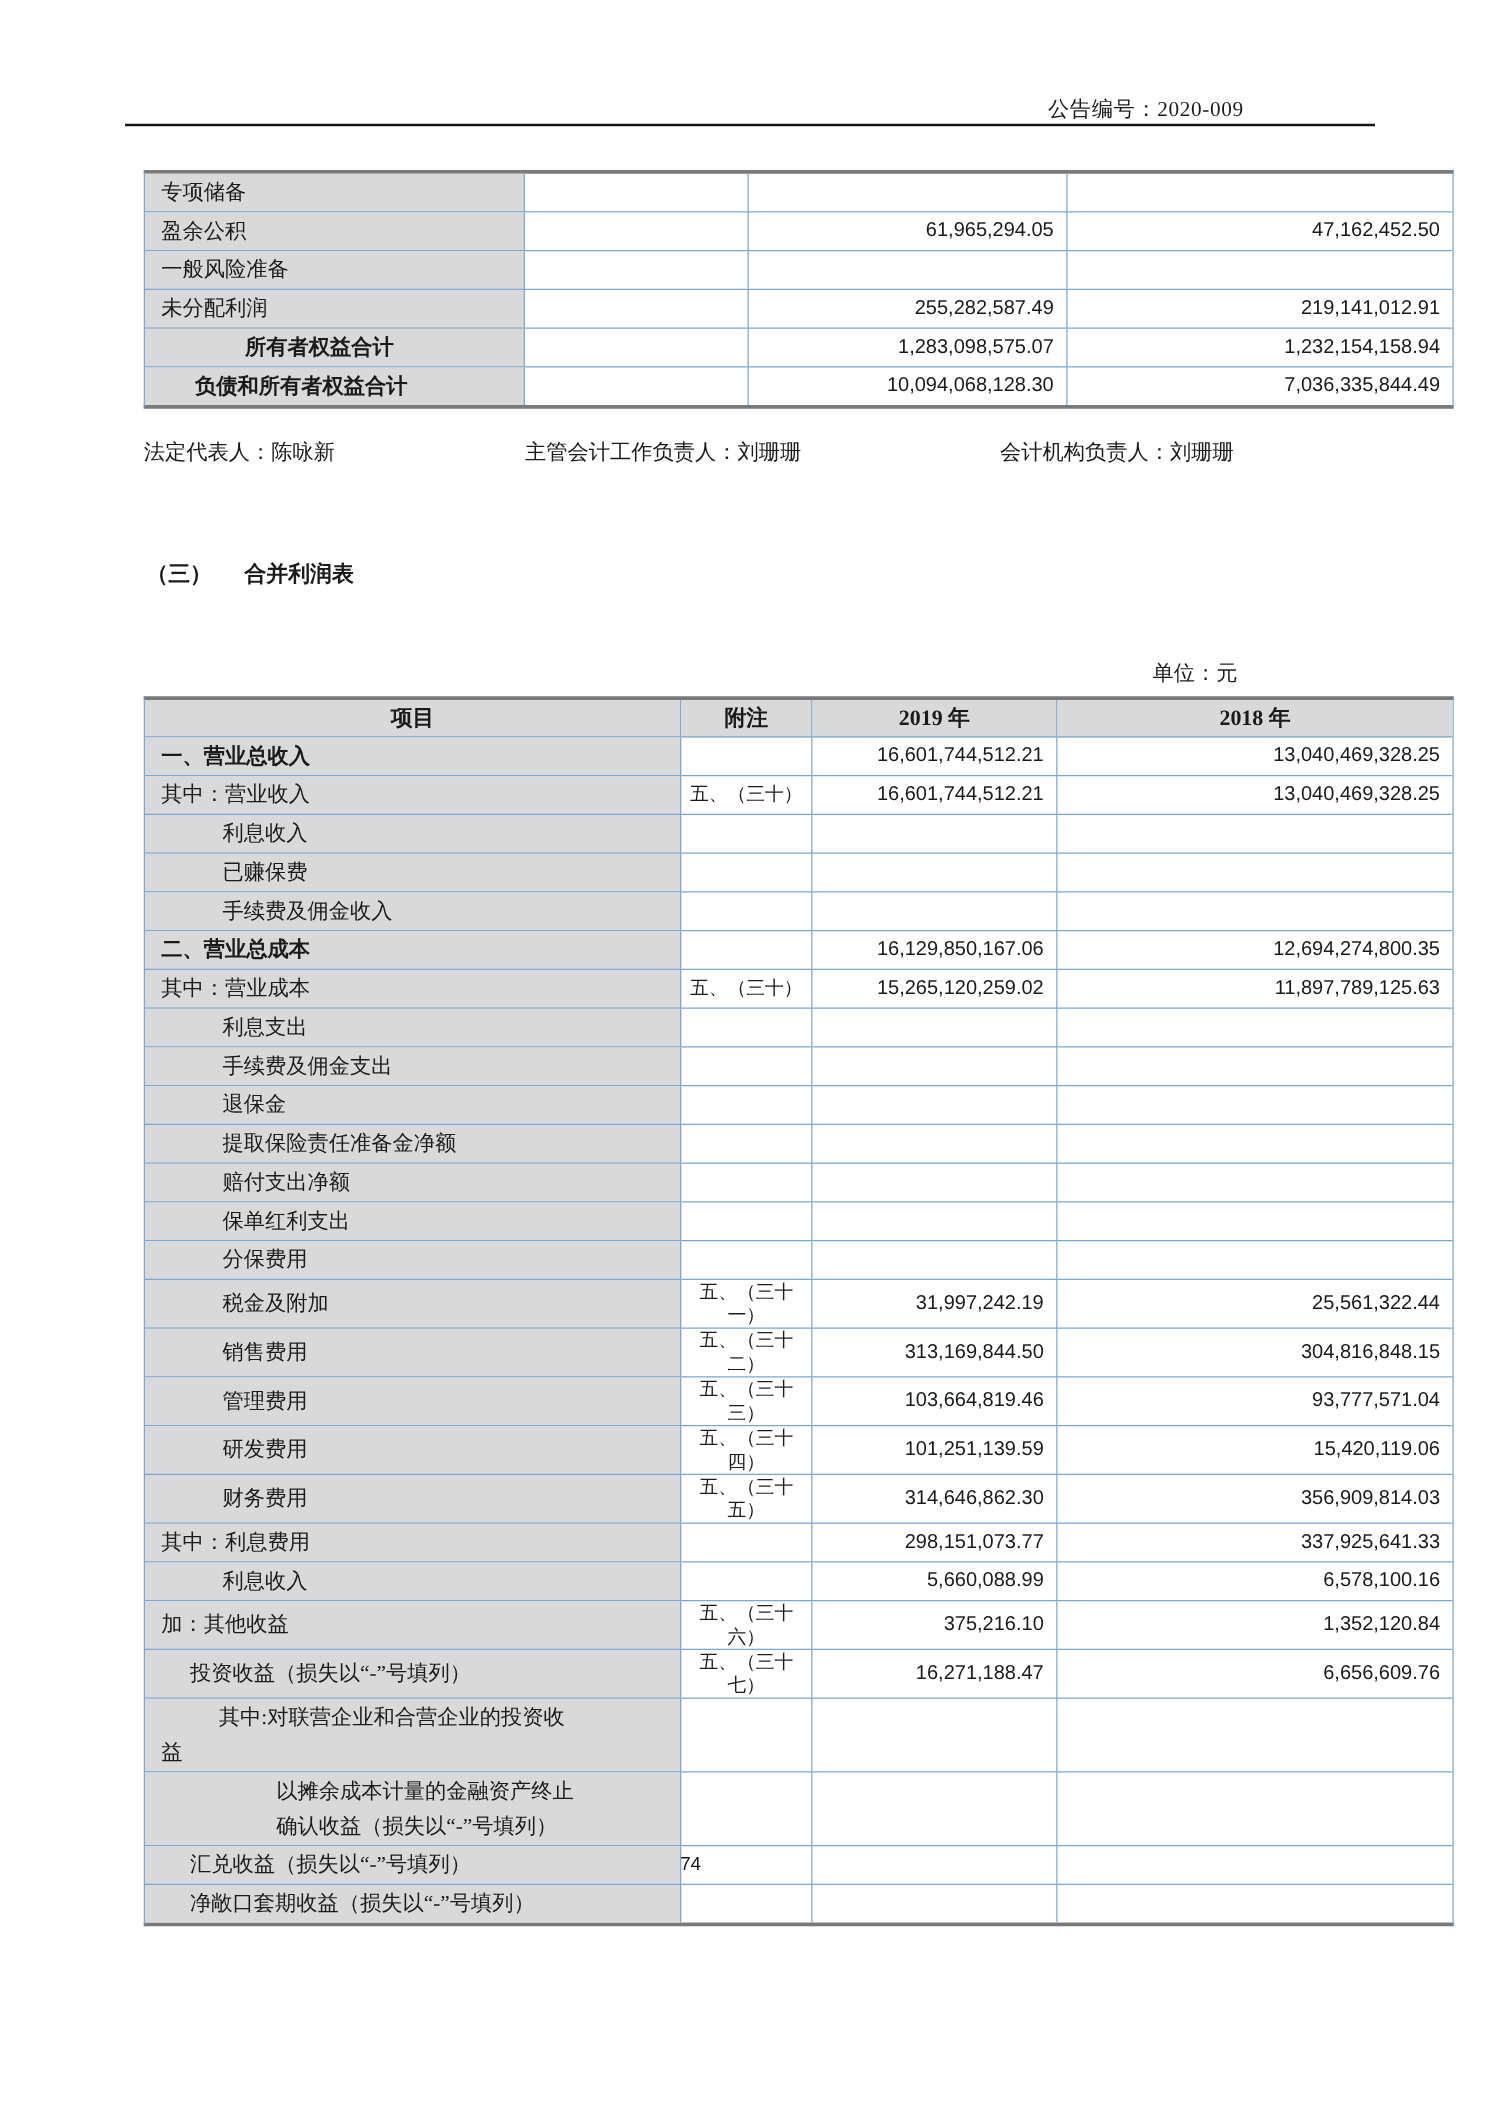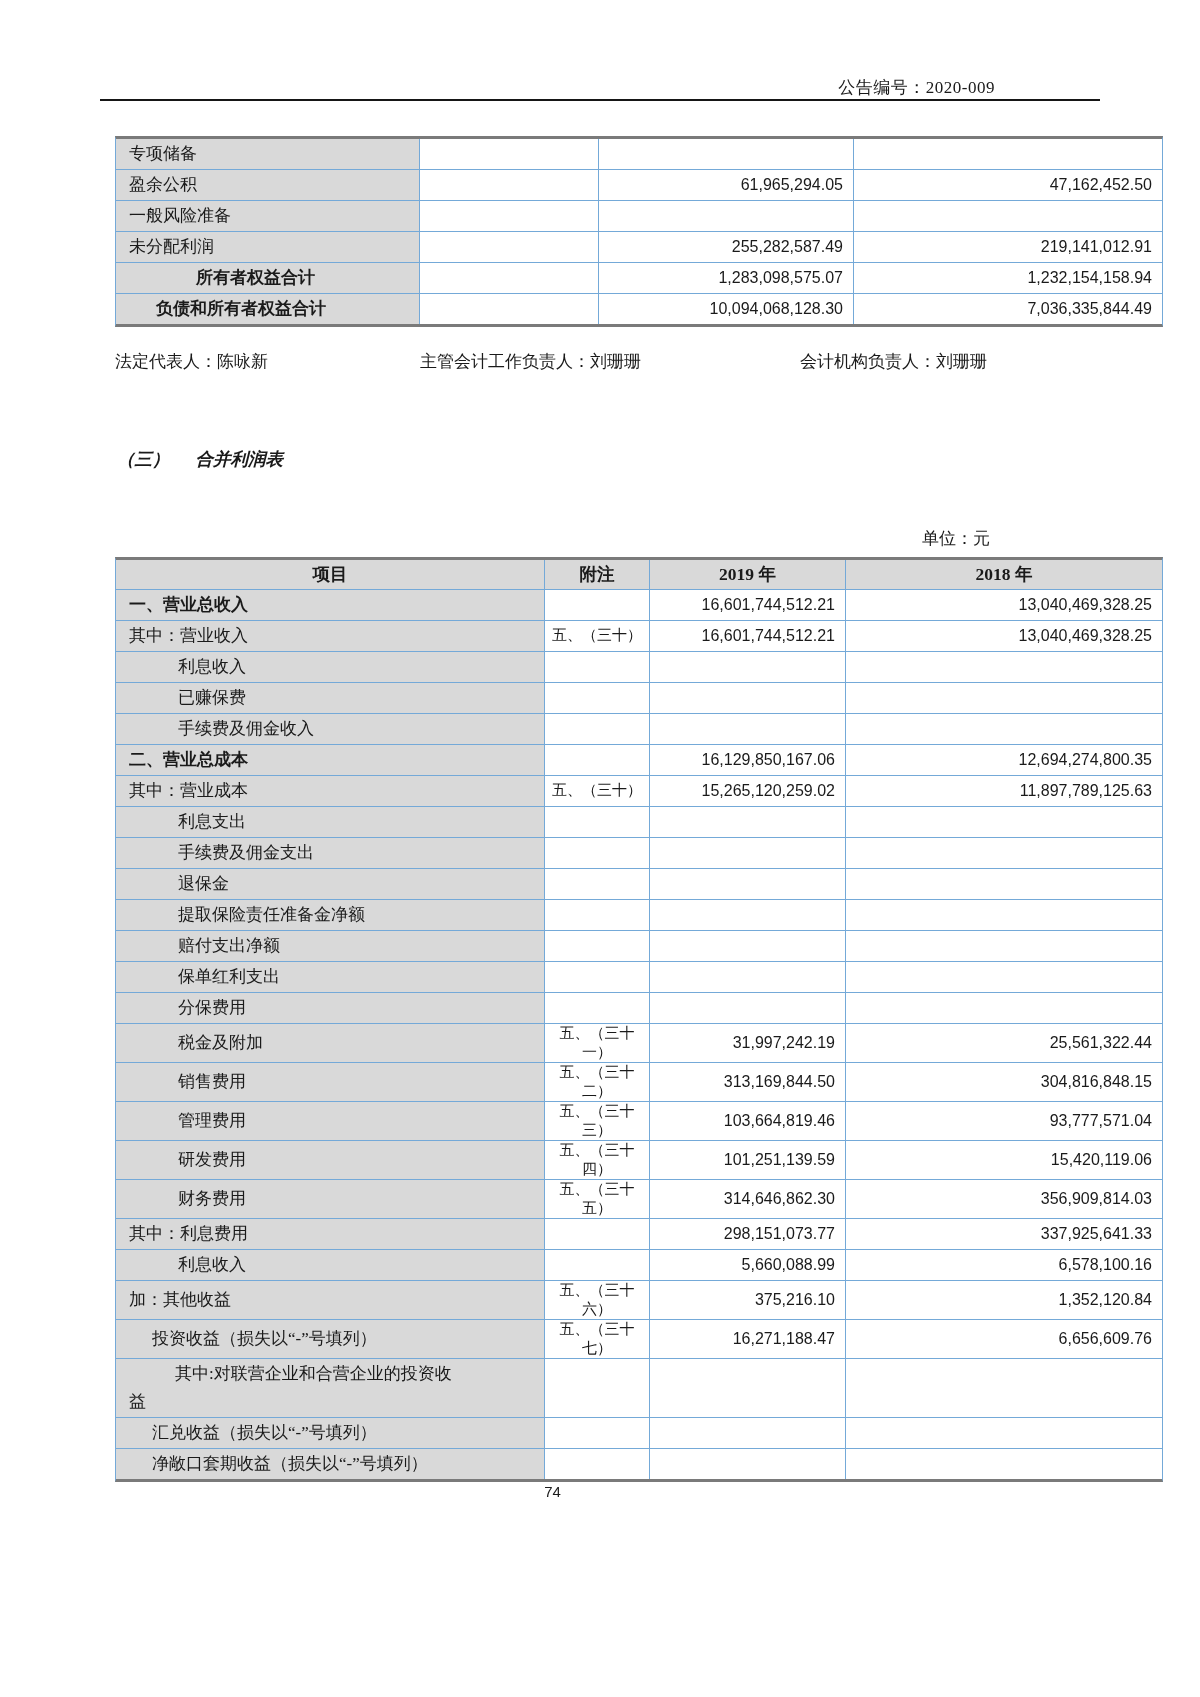--- a/index.html
+++ b/index.html
@@ -88,21 +88,21 @@
     font-size:17px;
     text-align:center;
   }
   .signatories span{position:absolute;top:0;white-space:nowrap;}
   .sig-1{left:0;}
   .sig-2{left:305px;}
   .sig-3{left:685px;}
   
   .section-title{
     position:absolute;top:447px;left:117px;
-    font-size:17.5px;font-weight:bold;font-style:italic;
+    font-size:17.5px;font-weight:bold;
   }
   .section-title .t2{margin-left:26px;}
   
   .unit-label{
     position:absolute;top:527px;right:210px;
     font-size:17px;
   }
   
   .page-number{
     position:absolute;top:1483px;left:115px;width:875px;
@@ -553,20 +553,35 @@
       <div class="cell note">
         <span class="txt"></span>
       </div>
       <div class="cell num">
         <span class="txt"></span>
       </div>
       <div class="cell num">
         <span class="txt"></span>
       </div>
     </div>
+    <div class="trow tall">
+      <div class="cell lab ind-block">
+        <span class="txt">以摊余成本计量的金融资产终止
+确认收益（损失以“-”号填列）</span>
+      </div>
+      <div class="cell note">
+        <span class="txt"></span>
+      </div>
+      <div class="cell num">
+        <span class="txt"></span>
+      </div>
+      <div class="cell num">
+        <span class="txt"></span>
+      </div>
+    </div>
     <div class="trow">
       <div class="cell lab ind-mid">
         <span class="txt">汇兑收益（损失以“-”号填列）</span>
       </div>
       <div class="cell note">
         <span class="txt"></span>
       </div>
       <div class="cell num">
         <span class="txt"></span>
       </div>

